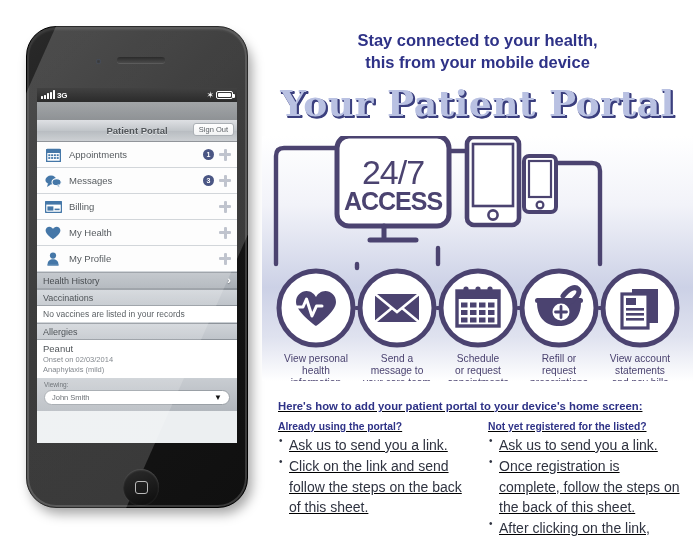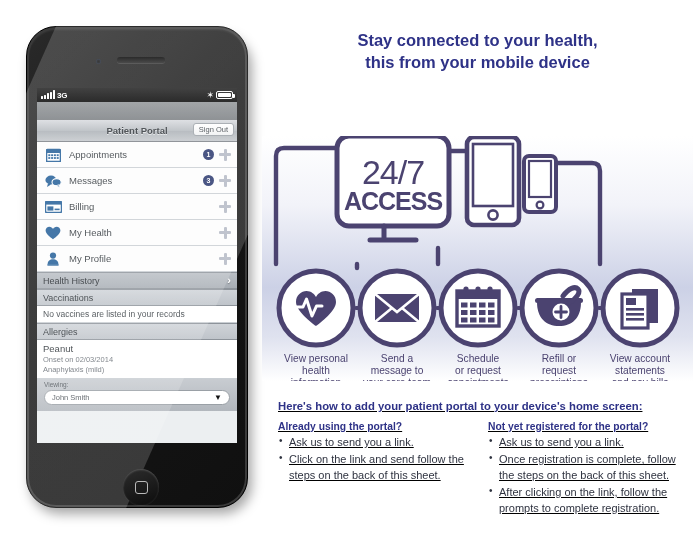--- a/index.html
+++ b/index.html
@@ -150,21 +150,21 @@
     background:linear-gradient(180deg,#ffffff 0%,#f2f3f9 28%,#ccd1e6 62%,#dfe2ef 82%,#ffffff 100%);
   }
 
   #bottom { position:absolute; left:16px; top:400px; width:405px;text-decoration:underline; }
   .howto { font-size:11.3px; font-weight:bold; color:#2e3287; margin-bottom:9px; }
   .cols { display:flex; gap:18px; }
   .col { width:192px; }
   .col h4 { font-size:10.3px; font-weight:bold; color:#2e3287; margin-bottom:3px; }
   .col ul { list-style:none; }
   .col li {
-    position:relative; padding-left:11px; font-size:11px; line-height:1.45;
+    position:relative; padding-left:11px; font-size:14px; line-height:1.45;
     color:#2f3340; margin-bottom:1px;
   }
   .col li:before { content:"\2022"; position:absolute; left:1px; top:-1px; font-size:10px; color:#2f3340; }
 </style>
 </head>
 <body>
 
 <div id="page">
 
   <div id="phone-wrap">
@@ -310,20 +310,21 @@
       </div>
   </div>
 
   <div id="right">
 
     <div class="tagline">
       <div>Stay connected to your health,</div>
       <div>this from your mobile device</div>
     </div>
 
+    <div class="bigtitle">Your Patient Portal</div>
 
     <div id="diagram">
       <div class="bgfade"></div>
 
       <svg width="431" height="245" viewBox="0 0 431 245" style="position:absolute;left:0;top:0;">
         <g fill="none" stroke="#4b4370" stroke-width="4.4" stroke-linecap="round" stroke-linejoin="round">
 
           <path d="M75 12 H 22 Q 14 12 14 20 V 128"></path>
 
           <path d="M95 132 V 128"></path>
@@ -445,21 +446,21 @@
       <div class="howto">Here's how to add your patient portal to your device's home screen:</div>
       <div class="cols">
         <div class="col">
           <h4>Already using the portal?</h4>
           <ul>
             <li>Ask us to send you a link.</li>
             <li>Click on the link and send follow the steps on the back of this sheet.</li>
           </ul>
         </div>
         <div class="col">
-          <h4>Not yet registered for the portal?</h4>
+          <h4>Not yet registered for the listed?</h4>
           <ul>
             <li>Ask us to send you a link.</li>
             <li>Once registration is complete, follow the steps on the back of this sheet.</li>
             <li>After clicking on the link, follow the prompts to complete registration.</li>
           </ul>
         </div>
       </div>
     </div>
 
   </div>

